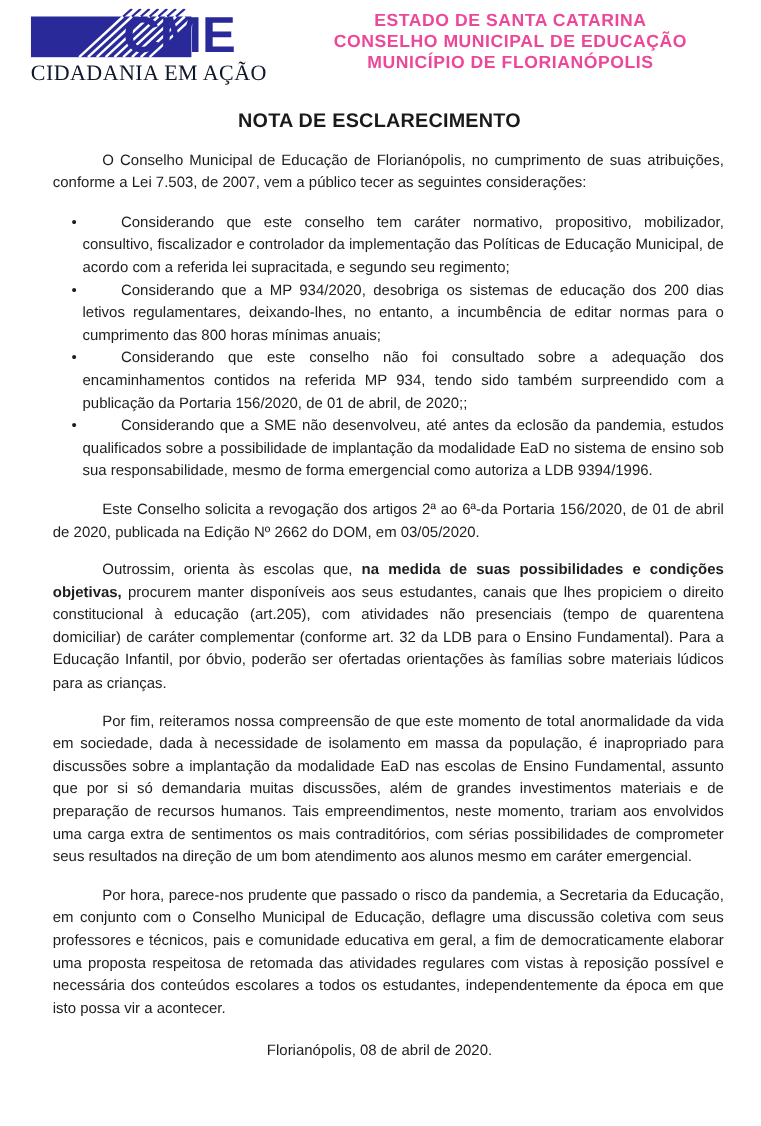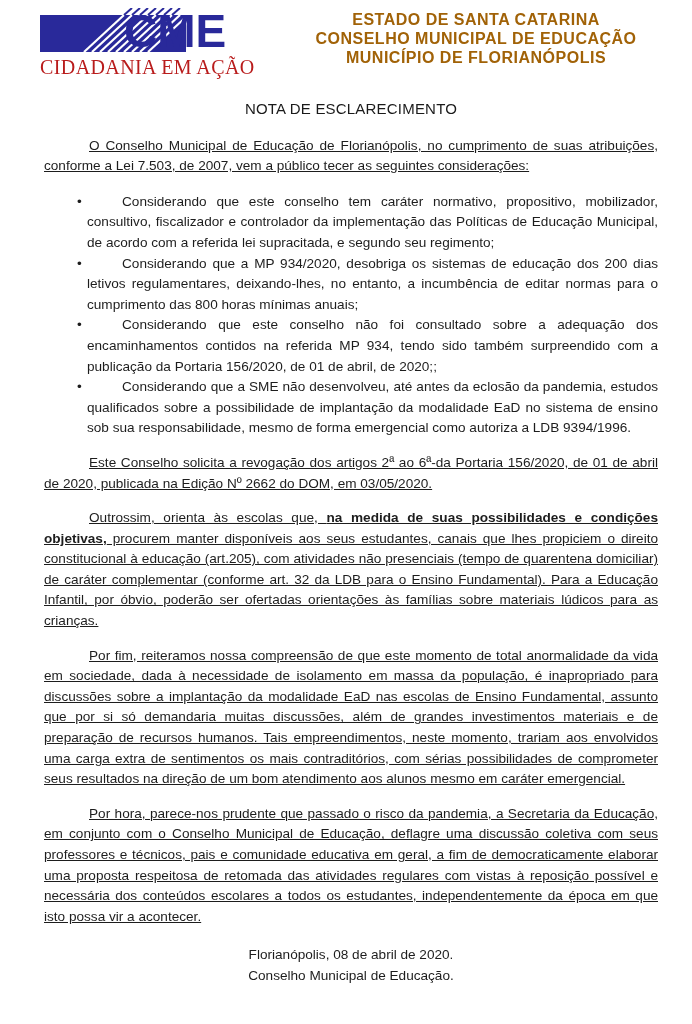--- a/index.html
+++ b/index.html
@@ -1,70 +1,69 @@
 <!DOCTYPE html>
 <html><head>
 <meta charset="utf-8">
 <style>
   html, body { margin: 0; padding: 0; background: #ffffff; }
   .page {
     position: relative;
     width: 692px;
     height: 1024px;
     box-sizing: border-box;
-    padding: 0 34px 0 44px;
+    padding: 0 34px 0 32px;
     background: #ffffff;
     font-family: "Liberation Sans", sans-serif;
     font-size: 13.6px;
     line-height: 20.6px;
     color: #1d1d1d;
     overflow: hidden;
   }
 
   
   .header { position: relative; height: 96px; }
   .logo { position: absolute; left: -4px; top: 8px; width: 210px; }
   .logo svg { display: block; }
   .logo-tagline {
     font-family: "Liberation Serif", serif;
     font-size: 20px;
     letter-spacing: 0.4px;
-    color: #b91c1c;
+    color: #0f172a;
     white-space: nowrap;
     margin-top: 1px;
   }
   .org-block {
     position: absolute;
     left: 236px;
     top: 10px;
     width: 392px;
     text-align: center;
     font-weight: bold;
     font-size: 16px;
     line-height: 19px;
     letter-spacing: 0.5px;
-    color: #a16207;
+    color: #ec4899;
   }
 
   
   .doc-title {
     text-align: center;
-    font-weight: normal;
-    font-size: 15px;
+    font-weight: bold;
+    font-size: 18px;
     letter-spacing: 0.2px;
     margin-top: 3px;
     color: #1a1a1a;
   }
 
   
   .para {
     text-align: justify;
     text-indent: 45px;
-    margin: 14px 0 0 0;
-    text-decoration: underline;
+    margin: 14px 0 0 16px;
   }
   .para.first { margin-top: 16px; }
   .bullets { margin-top: 15px; }
   .bullet {
     position: relative;
     margin-left: 43px;
     text-indent: 35px;
     text-align: justify;
   }
   .bullet .dot {
@@ -146,16 +145,15 @@
   <div class="para">Este Conselho solicita a revogação dos artigos 2ª ao 6ª-da Portaria 156/2020, de 01 de abril de 2020, publicada na Edição Nº 2662 do DOM, em 03/05/2020.</div>
 
   <div class="para"><span>Outrossim, orienta às escolas que, </span><span class="b">na medida de suas possibilidades e condições objetivas,</span><span> procurem manter disponíveis aos seus estudantes, canais que lhes propiciem o direito constitucional à educação (art.205), com atividades não presenciais (tempo de quarentena domiciliar) de caráter complementar (conforme art. 32 da LDB para o Ensino Fundamental). Para a Educação Infantil, por óbvio, poderão ser ofertadas orientações às famílias sobre materiais lúdicos para as crianças.</span></div>
 
   <div class="para">Por fim, reiteramos nossa compreensão de que este momento de total anormalidade da vida em sociedade, dada à necessidade de isolamento em massa da população, é inapropriado para discussões sobre a implantação da modalidade EaD nas escolas de Ensino Fundamental, assunto que por si só demandaria muitas discussões, além de grandes investimentos materiais e de preparação de recursos humanos. Tais empreendimentos, neste momento, trariam aos envolvidos uma carga extra de sentimentos os mais contraditórios, com sérias possibilidades de comprometer seus resultados na direção de um bom atendimento aos alunos mesmo em caráter emergencial.</div>
 
   <div class="para">Por hora, parece-nos prudente que passado o risco da pandemia, a Secretaria da Educação, em conjunto com o Conselho Municipal de Educação, deflagre uma discussão coletiva com seus professores e técnicos, pais e comunidade educativa em geral, a fim de democraticamente elaborar uma proposta respeitosa de retomada das atividades regulares com vistas à reposição possível e necessária dos conteúdos escolares a todos os estudantes, independentemente da época em que isto possa vir a acontecer.</div>
 
   <div class="signature">
     <div>Florianópolis, 08 de abril de 2020.</div>
-    <div>Conselho Municipal de Educação.</div>
   </div>
 
 </div>
 
 </body></html>

